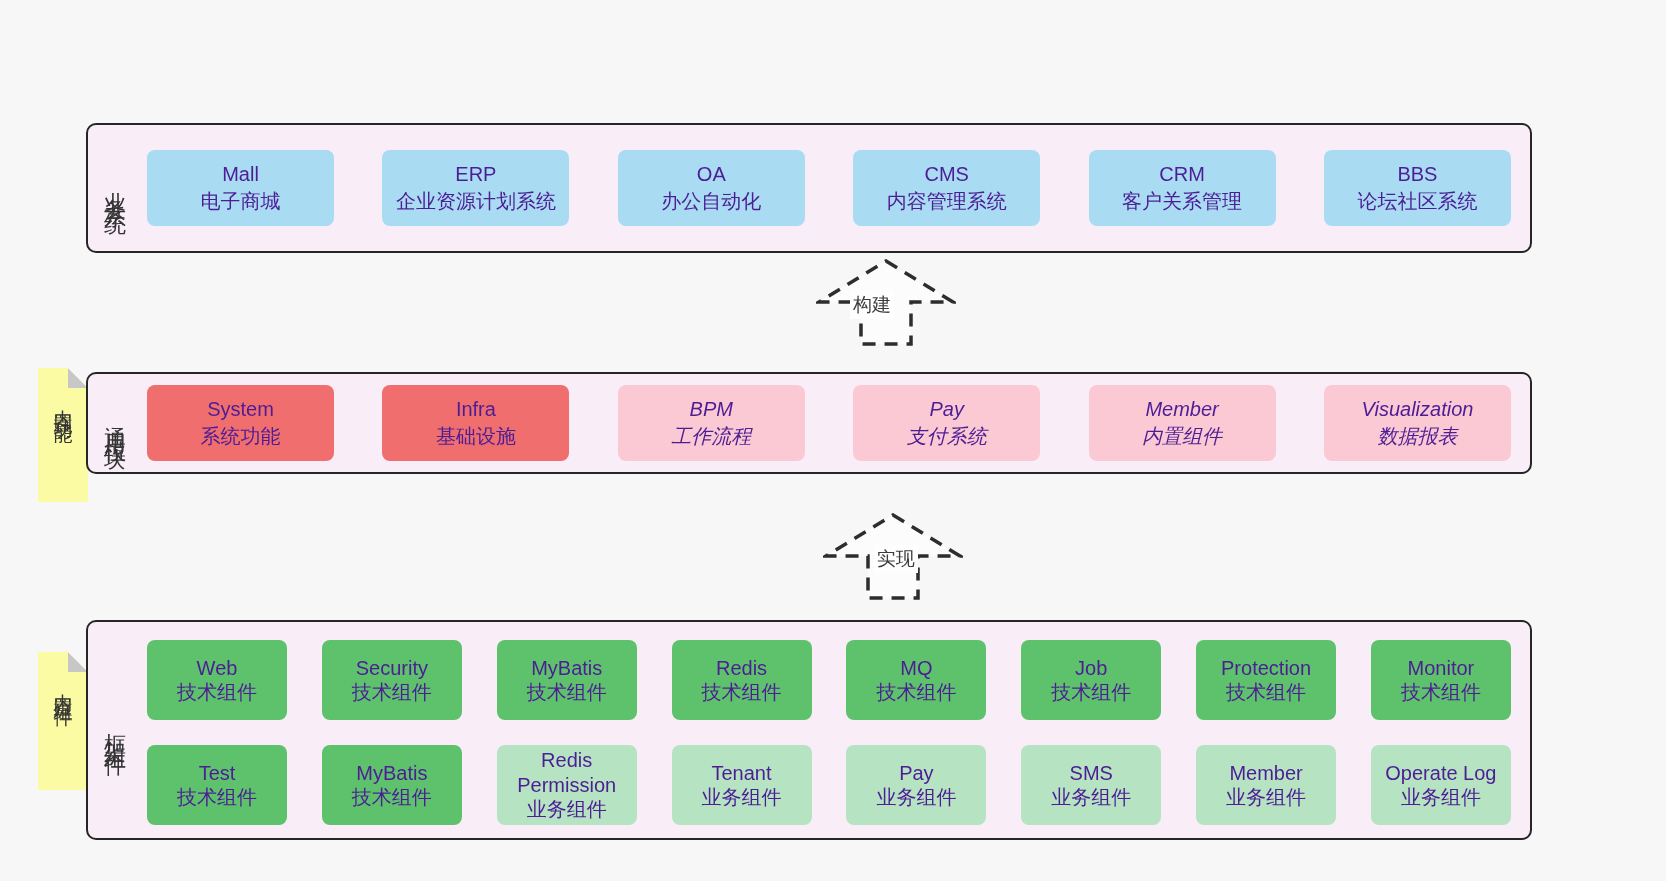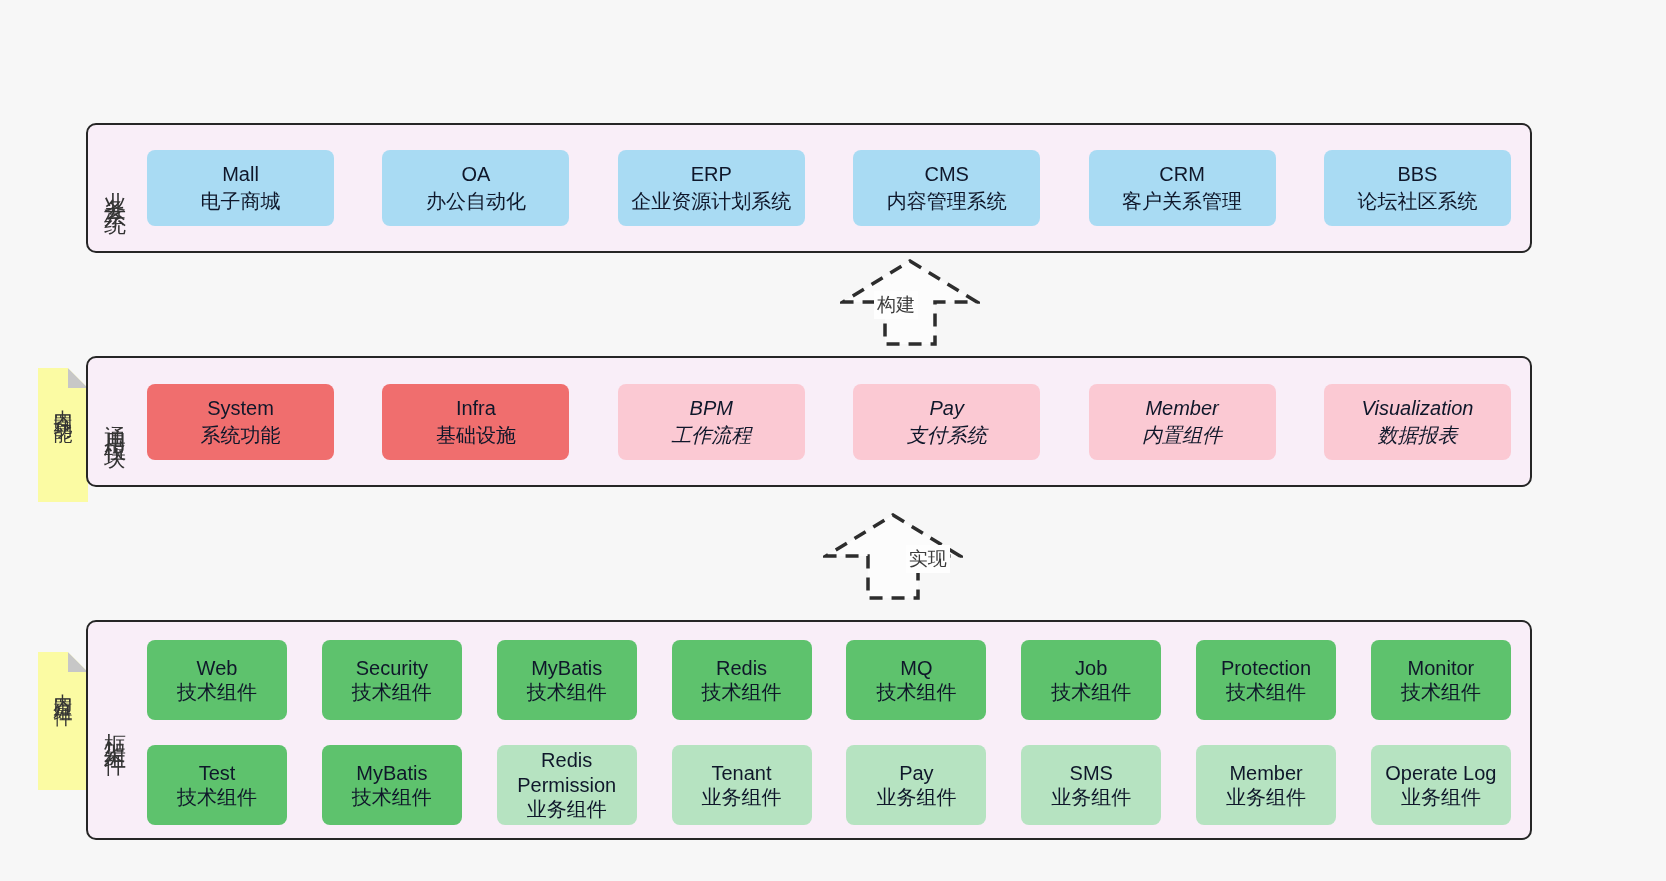--- a/index.html
+++ b/index.html
@@ -6,59 +6,59 @@
   .stage {
     position:relative; width:1666px; height:881px; overflow:hidden;
     background:#f7f7f7; font-family:"Liberation Sans", sans-serif; color:#3b3b3b;
   }
   
   .band {
     position:absolute; left:86px; width:1446px; box-sizing:border-box;
     background:#f9eef8; border:2px solid #262626; border-radius:10px; z-index:2;
   }
   .band-1 { top:123px; height:130px; }
-  .band-2 { top:356px; height:131px;border-radius:10px; }
+  .band-2 { top:372px; height:102px;border-radius:10px; }
   .band-3 { top:620px; height:220px; }
   .band-label {
     position:absolute; left:12px; top:50%; transform:translateY(-50%);
     writing-mode:vertical-rl; text-orientation:upright;
     font-size:22px; letter-spacing:7px; color:#333; white-space:nowrap;
   }
   .band-content {
     position:absolute; left:59px; right:19px; top:0; bottom:0;
     display:flex; align-items:center; justify-content:space-between;
   }
   .band-content.two-rows {
     flex-direction:column; justify-content:flex-start;
     padding:18px 0 17px; box-sizing:border-box; gap:25px;
   }
   .band-row { display:flex; justify-content:space-between; width:100%; }
   
   .box {
     display:flex; flex-direction:column; align-items:center; justify-content:center;
-    border-radius:8px; text-align:center; font-size:20px; line-height:1.35; color:#0f172a;
+    border-radius:8px; text-align:center; font-size:20px; line-height:1.35; color:#4c1d95;
   }
   .b6 { width:187px; height:76px; }
   .b8 { width:140px; height:80px; line-height:1.22; padding:0 6px; box-sizing:border-box; }
   .v-blue        { background:#a9dbf3; }
   .v-red         { background:#f06e6e; }
   .v-pink        { background:#fbc9d3;font-style:italic; }
   .v-green       { background:#5ec26d; }
   .v-green-light { background:#b6e3c1; }
   
   .arrow { position:absolute; width:140px; height:88px; z-index:2; }
-  .arrow-1 { left:840px; top:259px; }
+  .arrow-1 { left:816px; top:259px; }
   .arrow-2 { left:823px; top:513px; }
   .arrow svg { display:block; width:140px; height:88px; }
   .arrow-label {
     position:absolute; top:52%; transform:translate(-50%,-50%);
     background:#fefefe; padding:1px 3px; font-size:19px; color:#3c3c3c; white-space:nowrap;
   }
   .arrow-1 .arrow-label { left:40%; }
-  .arrow-2 .arrow-label { left:52%;margin-left:32px; }
+  .arrow-2 .arrow-label { left:52%; }
   
   .note {
     position:absolute; left:38px; width:50px; background:#fbfba3; z-index:1;
   }
   .note-1 { top:368px; height:134px; }
   .note-2 { top:652px; height:138px; }
   .note-fold { position:absolute; top:0; right:0; width:20px; height:20px; }
   .note-fold .cut  { position:absolute; inset:0; background:#f7f7f7; clip-path:polygon(0 0,100% 0,100% 100%); }
   .note-fold .flap { position:absolute; inset:0; background:#c7c7c7; clip-path:polygon(0 0,100% 100%,0 100%); }
   .note-text {
@@ -89,26 +89,26 @@
   </div>
 
   <div class="band band-1">
     <div class="band-label">业务系统</div>
     <div class="band-content">
       <div class="box b6 v-blue">
         <div>Mall</div>
         <div>电子商城</div>
       </div>
       <div class="box b6 v-blue">
+        <div>ERP</div>
+        <div>企业资源计划系统</div>
+      </div>
+      <div class="box b6 v-blue">
         <div>OA</div>
         <div>办公自动化</div>
-      </div>
-      <div class="box b6 v-blue">
-        <div>ERP</div>
-        <div>企业资源计划系统</div>
       </div>
       <div class="box b6 v-blue">
         <div>CMS</div>
         <div>内容管理系统</div>
       </div>
       <div class="box b6 v-blue">
         <div>CRM</div>
         <div>客户关系管理</div>
       </div>
       <div class="box b6 v-blue">

